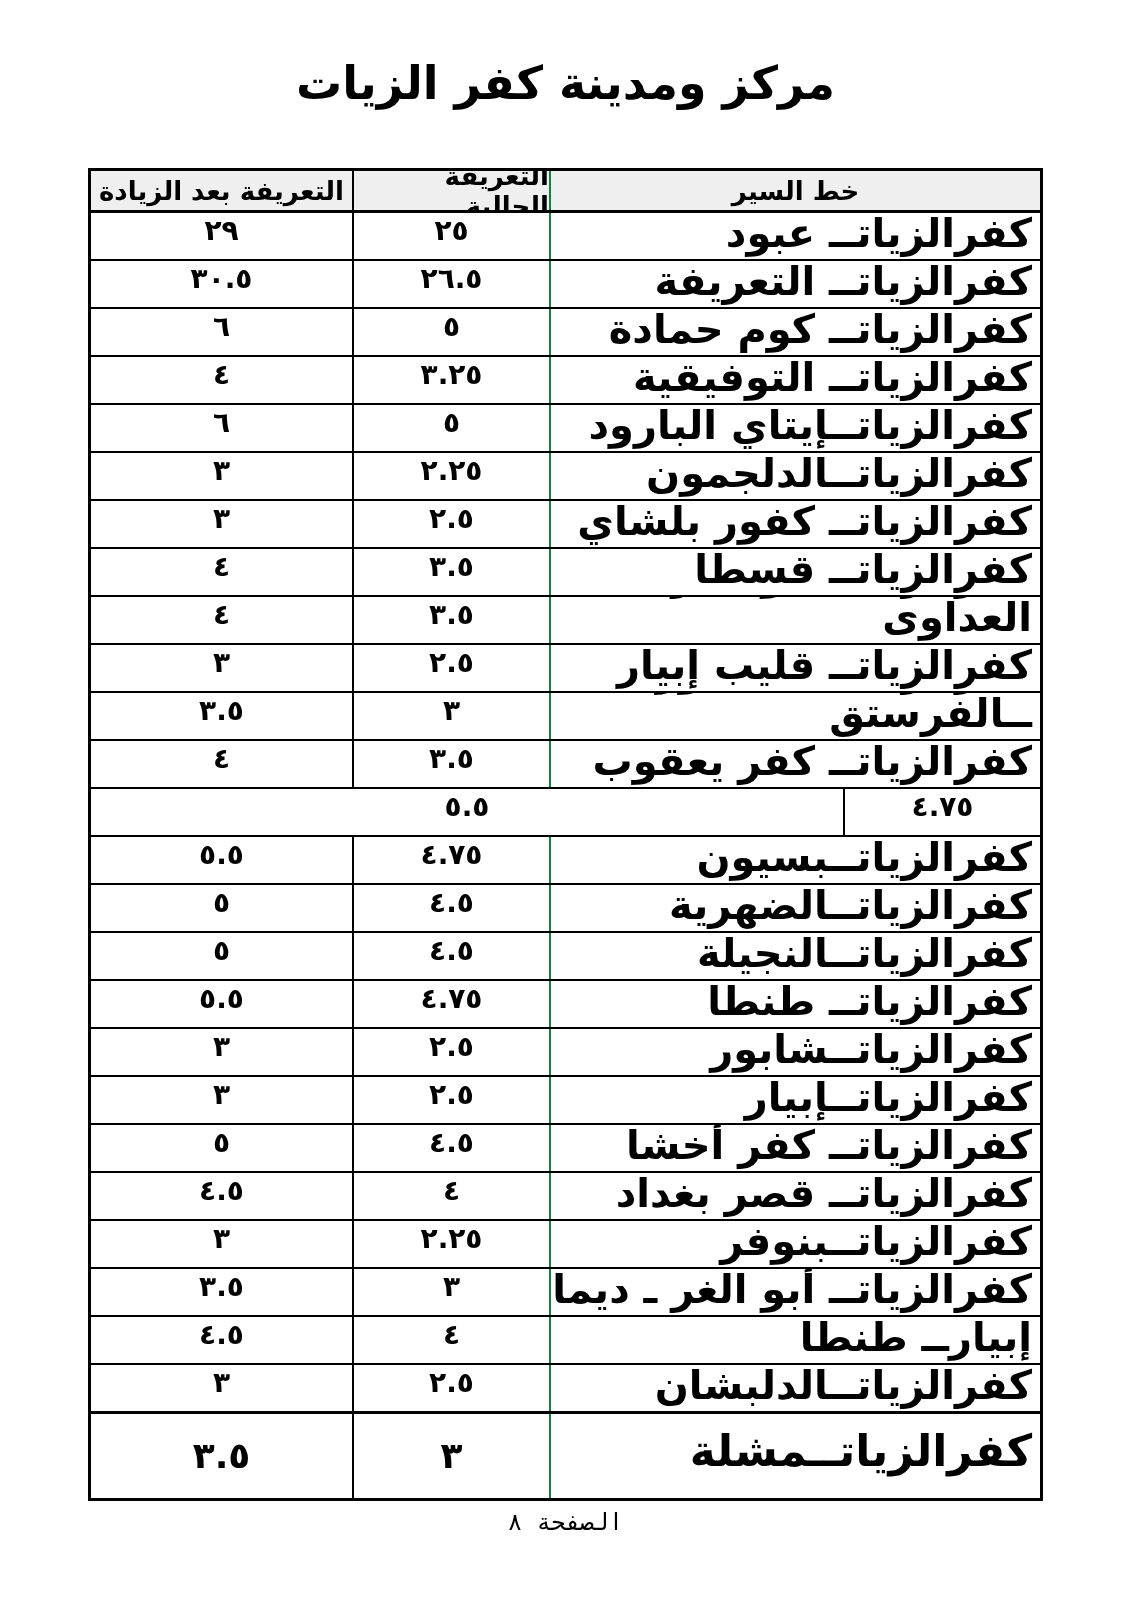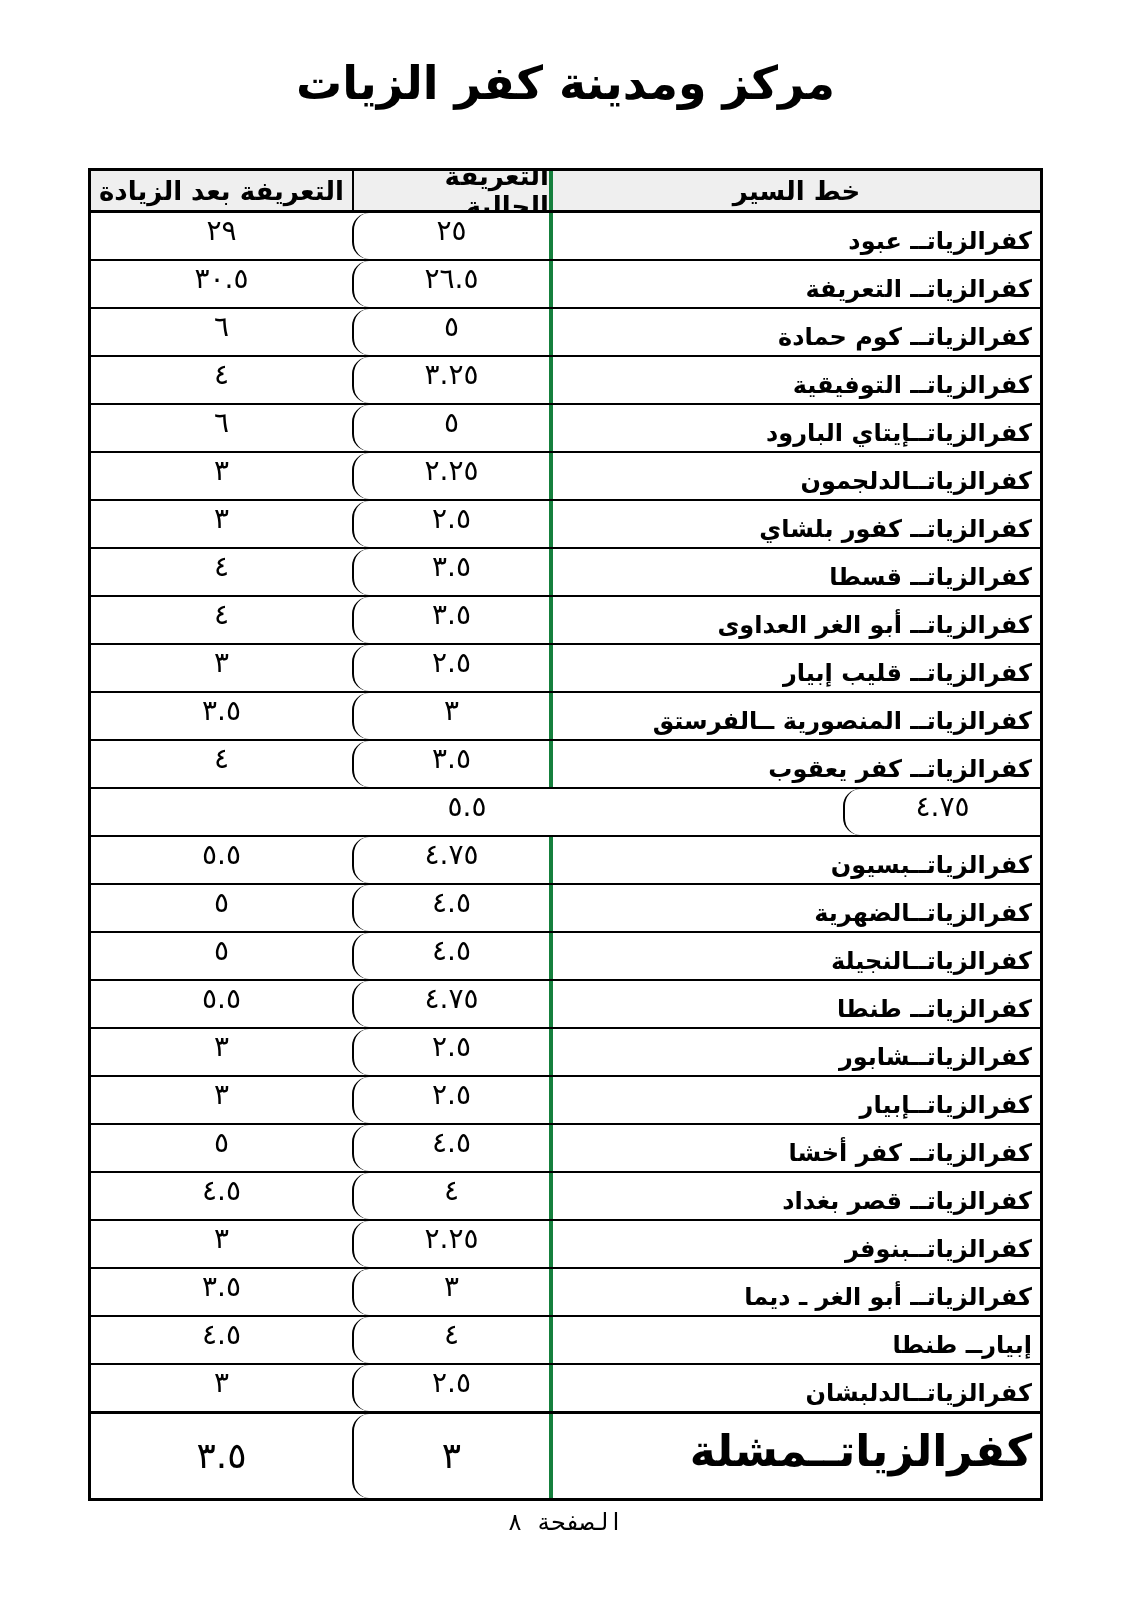--- a/index.html
+++ b/index.html
@@ -18,36 +18,36 @@
   .fare-table {
     position: absolute; top: 168px; right: 88px;
     width: 955px; border: 3px solid #000; background: #fff;
   }
   .trow { display: flex; height: 48px; border-top: 2px solid #000; }
   .trow.header-row {
     height: 40px; border-top: none; border-bottom: 1px solid #000;
     background: #efefef;
   }
   .cell { display: flex; overflow: hidden; }
-  .c-route { width: 491px; border-left: 4px solid #15803d; }
+  .c-route { width: 491px; border-left: 2px solid #15803d; }
   .c-current { width: 197px; border-left: 2px solid #000; }
   .c-after { flex: 1; }
   .header-row .cell {
     align-items: center; justify-content: center;
     font-size: 26px; font-weight: bold;
   }
   .trow.data-row .c-route {
     align-items: flex-end; justify-content: flex-start;
     padding: 0 8px 5px 0;
-    font-size: 24px; font-weight: bold; line-height: 1.05;
+    font-size: 40px; font-weight: bold; line-height: 1.05;
   }
   .trow.data-row .c-current, .trow.data-row .c-after {
     align-items: flex-start; justify-content: center;
     padding-top: 3px;
-    font-size: 28px; font-weight: normal; line-height: 1.05; border-radius: 17px;
+    font-size: 28px; font-weight: bold; line-height: 1.05;
   }
   .trow.data-row.big { height: 87px; border-top: 3px solid #000; }
   .trow.data-row.big .c-route { font-size: 44px; align-items: center; padding-bottom: 10px; }
   .trow.data-row.big .c-current, .trow.data-row.big .c-after {
     font-size: 36px; align-items: center; padding-top: 0;
   }
   .page-footer {
     position: absolute; top: 1508px; right: 0; left: 0;
     text-align: center; font-size: 24px; font-weight: normal; font-family: Liberation Mono, monospace;
   }

